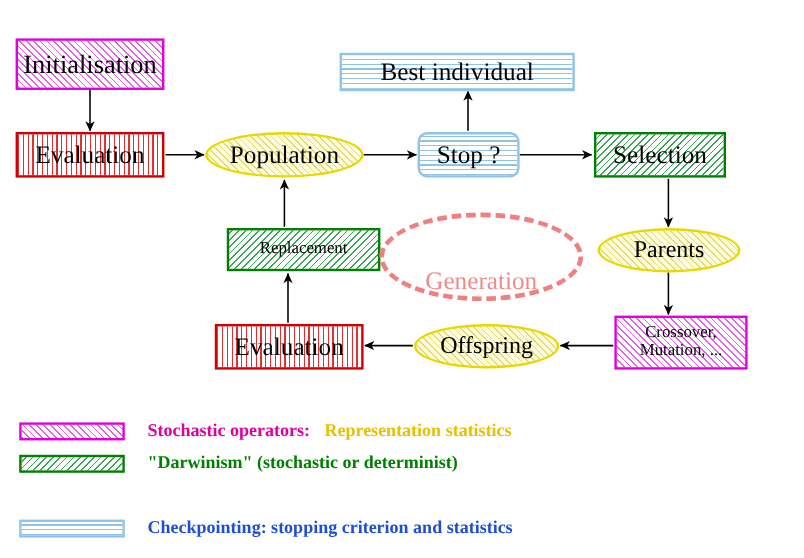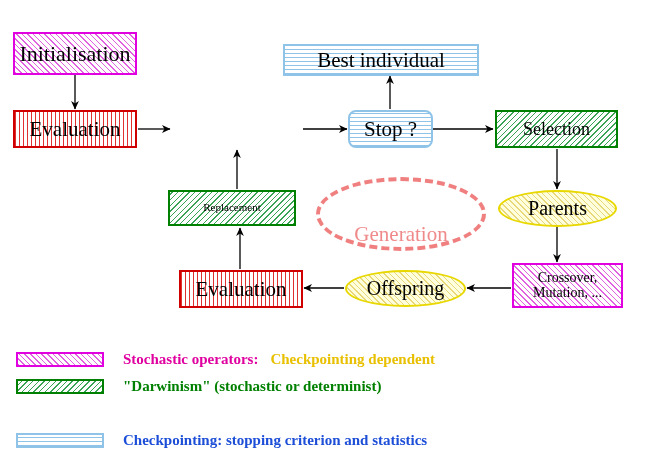--- a/index.html
+++ b/index.html
@@ -123,64 +123,67 @@
   </svg>
 
   <div class="node hatch-magenta" style="left:13px;top:32px;width:124px;height:43px;font-size:22px;">
     <span class="lbl">Initialisation</span>
   </div>
 
   <div class="node hatch-red" style="left:13px;top:110px;width:124px;height:38px;font-size:21px;">
     <span class="lbl">Evaluation</span>
   </div>
 
+  <div class="node hatch-yellow ellipse" style="left:171px;top:110px;width:132px;height:38px;font-size:21px;">
+    <span class="lbl">Population</span>
+  </div>
 
   <div class="node hatch-blue rounded" style="left:348px;top:110px;width:85px;height:38px;font-size:21px;">
     <span class="lbl">Stop ?</span>
   </div>
 
   <div class="node hatch-blue" style="left:283px;top:44px;width:196px;height:32px;font-size:21px;">
     <span class="lbl">Best individual</span>
   </div>
 
-  <div class="node hatch-green" style="left:495px;top:110px;width:123px;height:38px;font-size:18px;">
+  <div class="node hatch-green" style="left:495px;top:110px;width:110px;height:38px;font-size:21px;">
     <span class="lbl">Selection</span>
   </div>
 
   <div class="node hatch-yellow ellipse" style="left:498px;top:190px;width:119px;height:37px;font-size:20px;">
     <span class="lbl">Parents</span>
   </div>
 
   <div class="node hatch-magenta" style="left:512px;top:263px;width:111px;height:45px;font-size:14px;">
     <span class="lbl">Crossover,
 Mutation, ...</span>
   </div>
 
   <div class="node hatch-yellow ellipse" style="left:345px;top:270px;width:121px;height:37px;font-size:20px;">
     <span class="lbl">Offspring</span>
   </div>
 
   <div class="node hatch-red" style="left:179px;top:270px;width:124px;height:38px;font-size:21px;">
     <span class="lbl">Evaluation</span>
   </div>
 
-  <div class="node hatch-green" style="left:168px;top:190px;width:128px;height:36px;font-size:11px;">
+  <div class="node hatch-green" style="left:189px;top:190px;width:128px;height:36px;font-size:14px;">
     <span class="lbl">Replacement</span>
   </div>
 
   <div class="generation" style="left:316px;top:177px;width:170px;height:74px;font-size:21px;">
     <span class="lbl">Generation</span>
   </div>
 
   <div id="legend">
 
     <div class="legend-row" style="top:12px;">
       <span class="swatch hatch-magenta"></span>
       <span class="legend-text lt-magenta">Stochastic operators:</span>
-      <span class="legend-text lt-yellow" style="margin-left:12px;">Checkpointing dependent</span>
+      <span class="legend-text lt-yellow" style="margin-left:12px;">Representation statistics</span>
     </div>
 
     <div class="legend-row" style="top:39px;">
       <span class="swatch hatch-green"></span>
       <span class="legend-text lt-green">"Darwinism" (stochastic or determinist)</span>
     </div>
 
 
     <div class="legend-row" style="top:93px;">
       <span class="swatch hatch-blue"></span>

